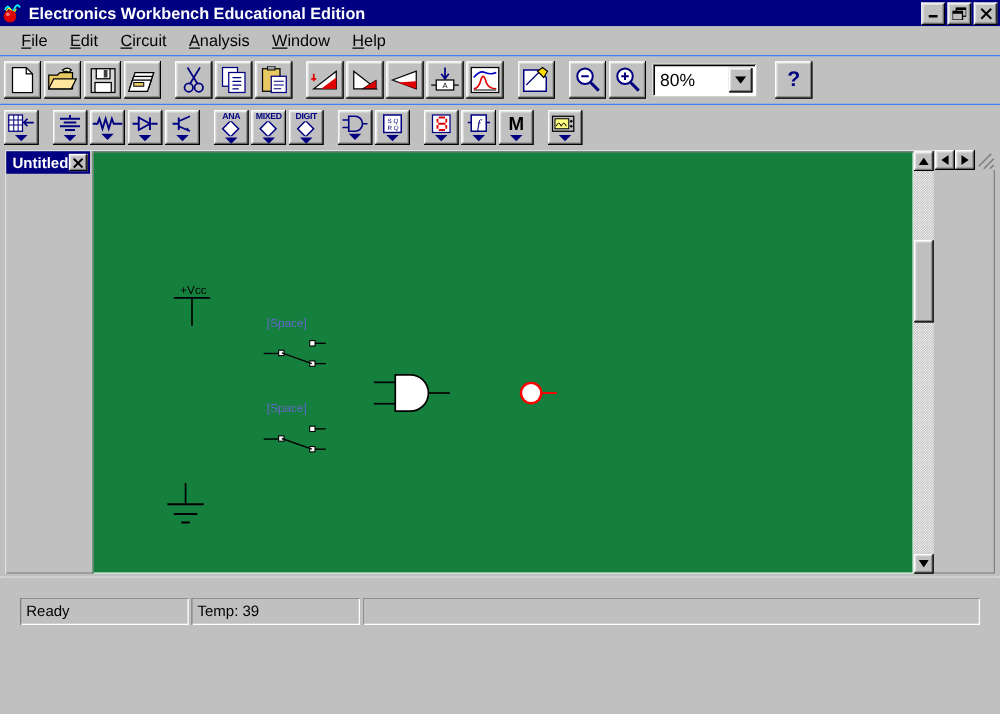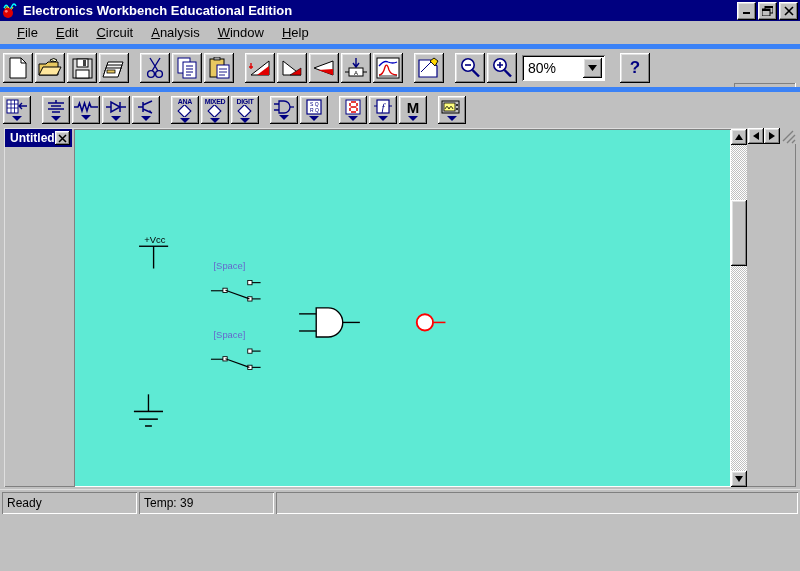--- a/index.html
+++ b/index.html
@@ -37,21 +37,21 @@
     border-bottom:1px solid #c0c0c0;
   }
   .menu-item{
     padding:14px 9px;font-size:13px;color:#000;cursor:default;white-space:nowrap;
   }
   .menu-item u{text-decoration:underline;}
 
   
   .toolbar{
     background:#c0c0c0;display:flex;align-items:center;flex:0 0 auto;position:relative;
-    border-top:5px solid #3b82f6;
+    border-top:1px solid #3b82f6;
   }
   .toolbar.row1{height:38px;padding-left:3px;}
   .toolbar.row2{height:36px;padding-left:3px;}
   .tbtn{
     width:30px;height:30px;margin-right:2px;background:#c0c0c0;
     box-shadow:inset -1px -1px 0 #000, inset 1px 1px 0 #fff, inset -2px -2px 0 #808080, inset 2px 2px 0 #dfdfdf;
     display:flex;align-items:center;justify-content:center;flex:0 0 auto;
   }
   .tbtn.small{width:28px;height:28px;}
   .sep{width:9px;height:30px;flex:0 0 auto;}
@@ -114,21 +114,21 @@
     padding:0 2px 0 5px;margin:1px 1px 0 1px;
   }
   .mdi-title .t{color:#fff;font-weight:bold;font-size:12px;flex:1 1 auto;}
   .mdi-close{
     width:15px;height:14px;background:#c0c0c0;
     box-shadow:inset -1px -1px 0 #000, inset 1px 1px 0 #fff, inset -2px -2px 0 #808080, inset 2px 2px 0 #dfdfdf;
     display:flex;align-items:center;justify-content:center;
   }
   .mdi-body{flex:1 1 auto;display:flex;min-height:0;position:relative;}
   .canvas-wrap{
-    flex:1 1 auto;background:#5eead4;position:relative;overflow:hidden;
+    flex:1 1 auto;background:#15803d;position:relative;overflow:hidden;
     box-shadow:inset 1px 1px 0 #808080, inset -1px -1px 0 #fff;
     margin:1px 0 0 1px;
   }
   .canvas{position:absolute;inset:0;}
 
   
   .vscroll{
     width:16px;flex:0 0 auto;background:#c0c0c0;display:flex;flex-direction:column;margin-top:1px;
   }
   .hscroll{
@@ -154,21 +154,21 @@
   .vthumb{left:0;width:16px;}
   .hthumb{top:0;height:16px;}
   .sb-corner{
     width:16px;height:16px;background:#c0c0c0;flex:0 0 auto;
   }
   .hscroll-row{display:flex;flex:0 0 auto;height:16px;}
 
   
   .statusbar{
     height:22px;flex:0 0 auto;background:#c0c0c0;display:flex;align-items:stretch;
-    padding:2px;gap:2px;
+    padding:16px;gap:2px;
     border-top:1px solid #dfdfdf;
   }
   .status-cell{
     background:#c0c0c0;display:flex;align-items:center;padding-left:5px;font-size:12px;color:#000;
     box-shadow:inset 1px 1px 0 #808080, inset -1px -1px 0 #fff;
   }
   .sc1{width:130px;flex:0 0 auto;}
   .sc2{width:97px;flex:0 0 auto;}
   .sc3{width:130px;flex:0 0 auto;}
   .sc4{flex:1 1 auto;}

